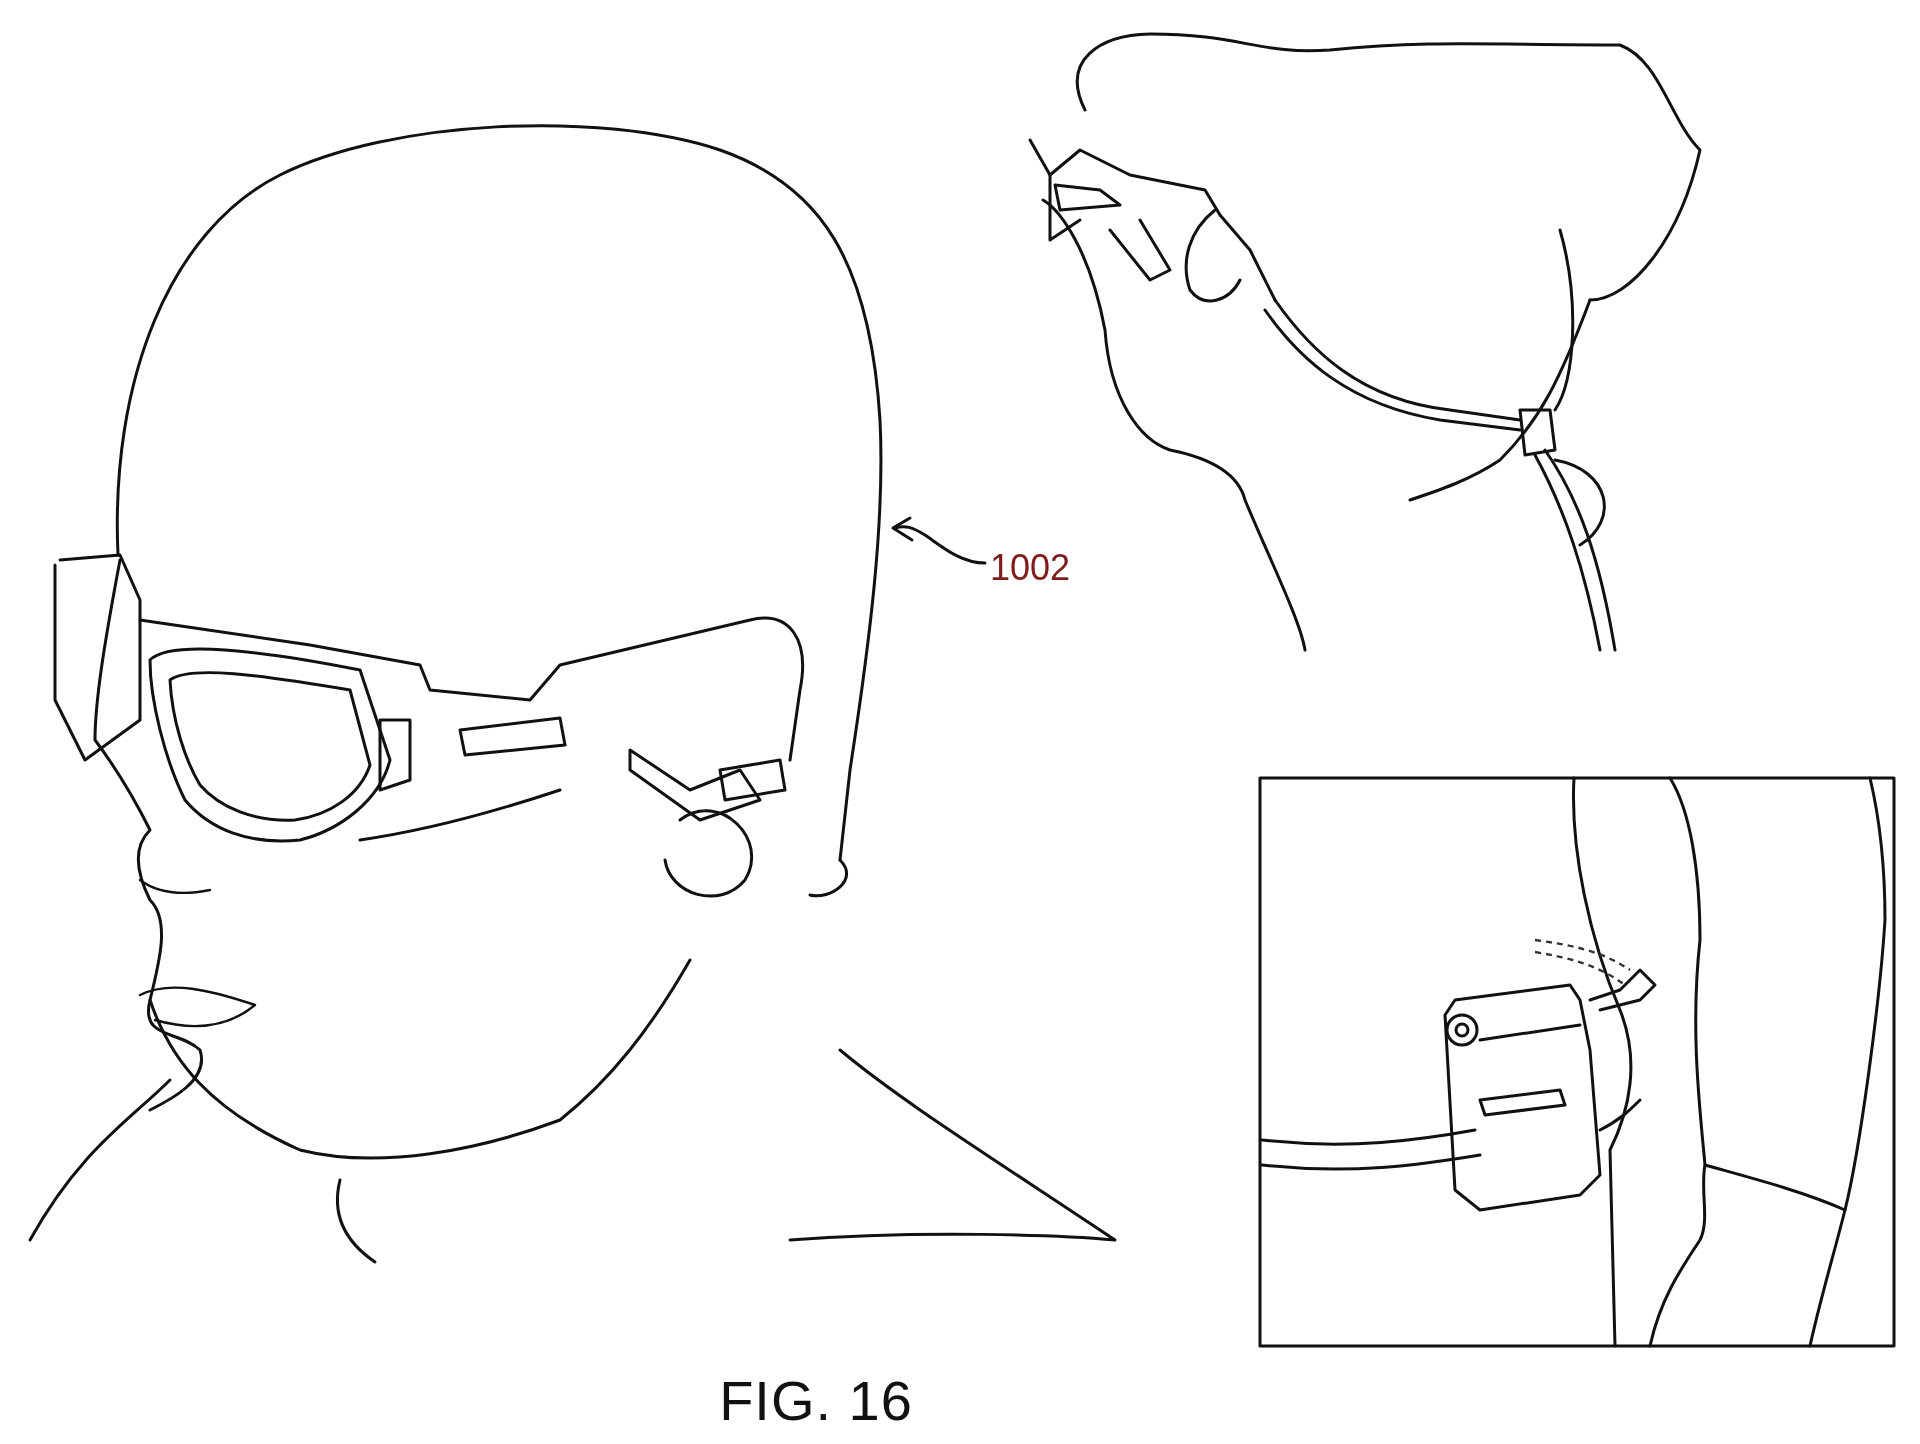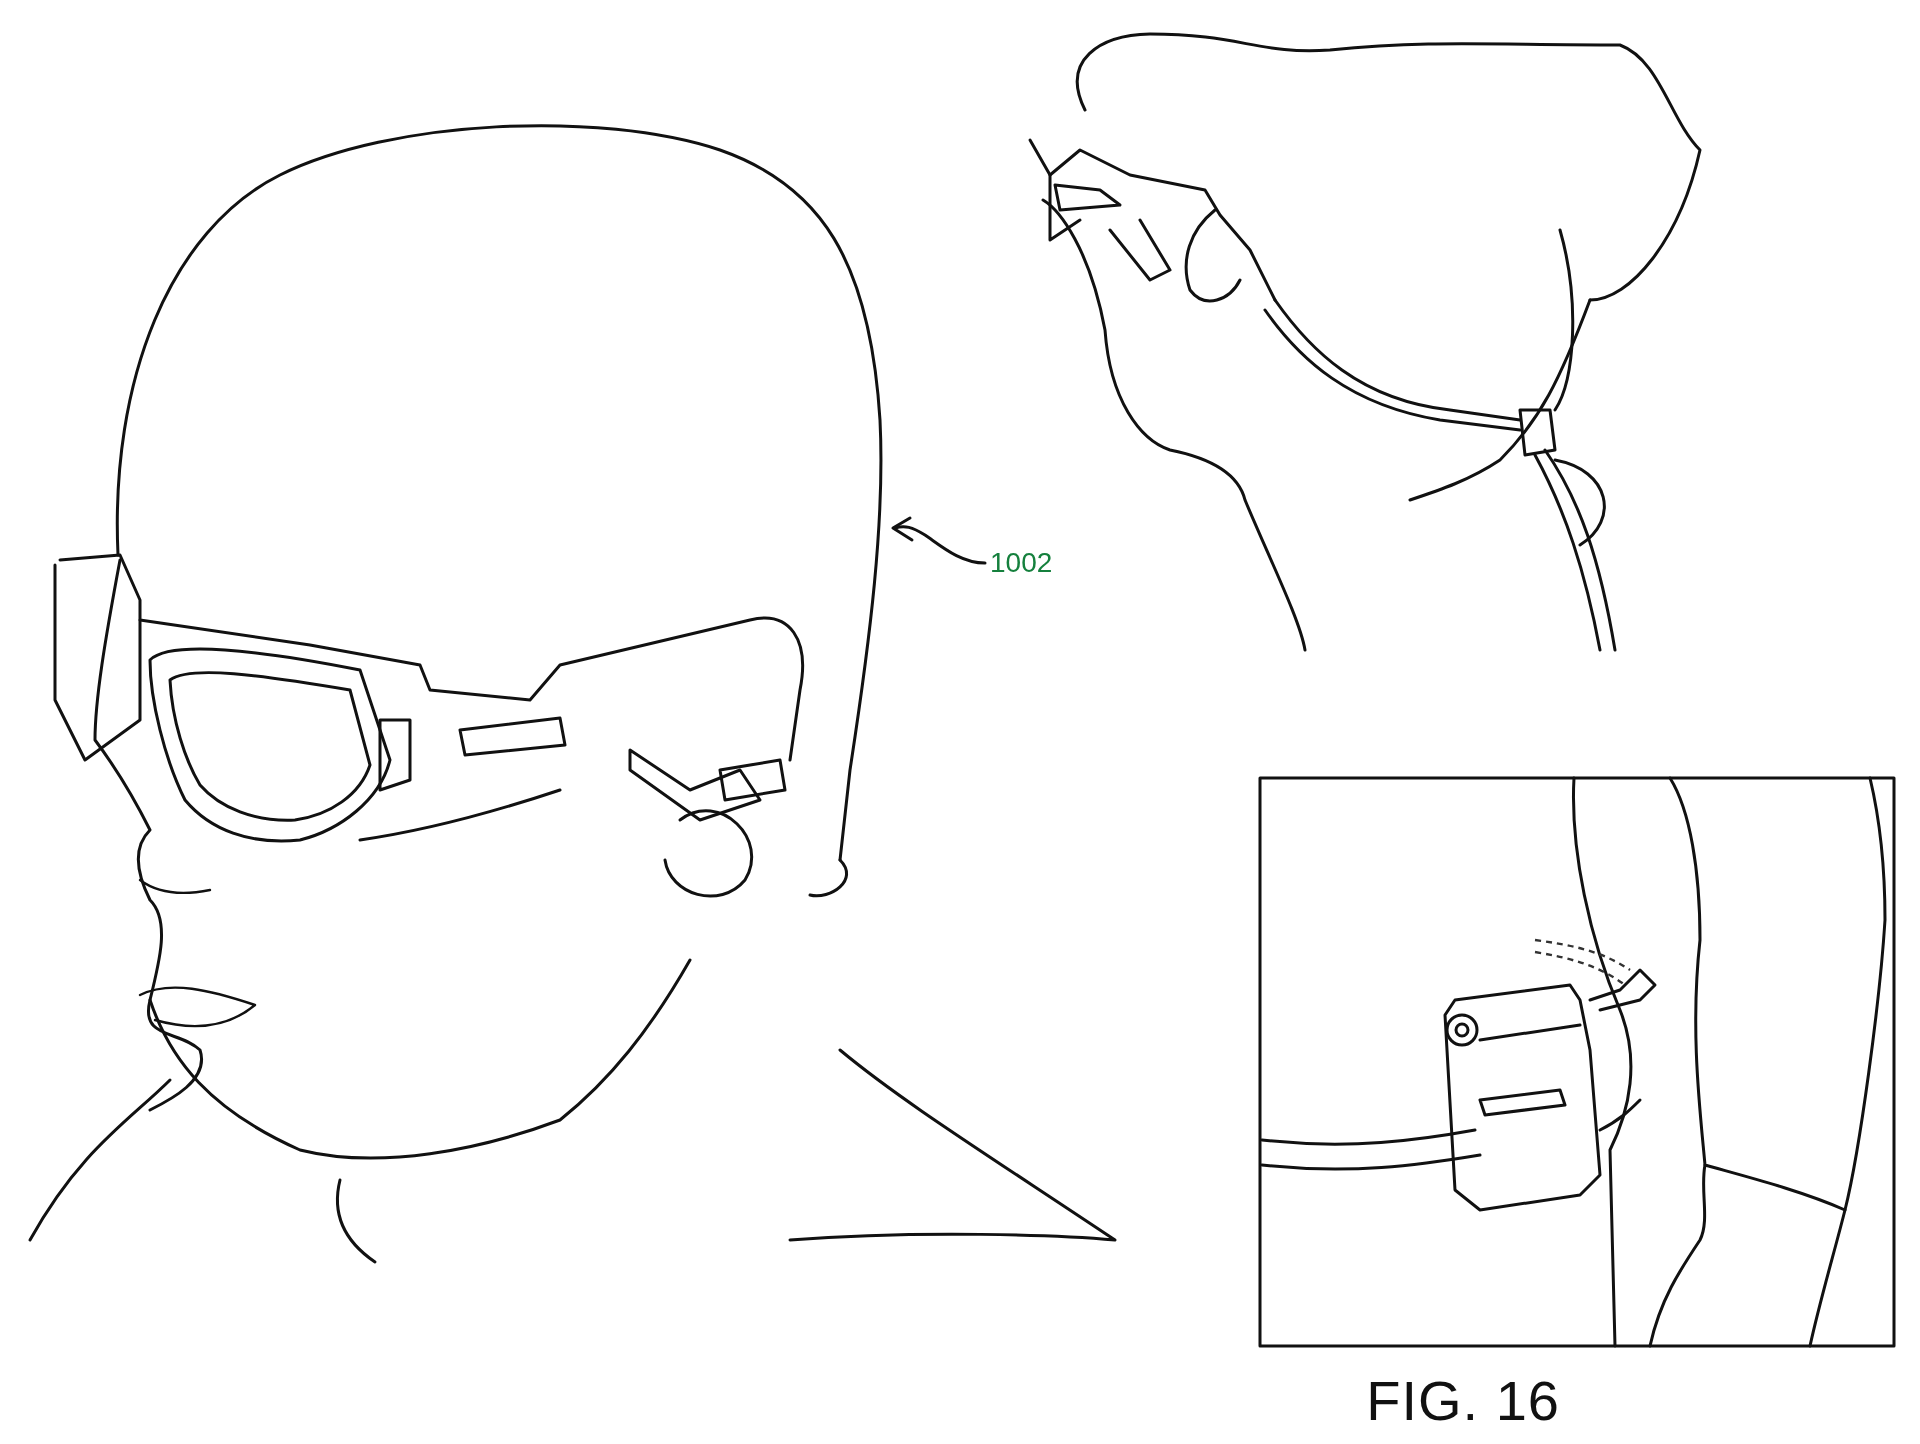--- a/index.html
+++ b/index.html
@@ -1,22 +1,22 @@
 <!DOCTYPE html>
 <html><head>
 <meta charset="utf-8">
 <style>
   html,body{margin:0;padding:0;background:#ffffff;}
   body{width:1920px;height:1444px;position:relative;overflow:hidden;font-family:"Liberation Sans",sans-serif;}
   svg{position:absolute;left:0;top:0;}
   .ln{fill:none;stroke:#111;stroke-width:3;stroke-linecap:round;stroke-linejoin:round;}
   .thin{fill:none;stroke:#111;stroke-width:2.4;stroke-linecap:round;stroke-linejoin:round;}
   .dash{fill:none;stroke:#333;stroke-width:2.4;stroke-dasharray:6 5;}
-  .ref-label{position:absolute;left:990px;top:547px;font-size:28px;color:#15803d;}
-  .fig-caption{position:absolute;left:0;width:1560px;top:1368px;text-align:right;font-size:56px;color:#111;letter-spacing:1px;}
+  .ref-label{position:absolute;left:990px;top:547px;font-size:36px;color:#7f1d1d;}
+  .fig-caption{position:absolute;left:0;width:1560px;top:1368px;text-align:center;font-size:56px;color:#111;letter-spacing:1px;padding-left:36px;}
 </style>
 </head>
 <body>
 
 <svg width="1920" height="1444" viewBox="0 0 1920 1444">
 
   <g>
     <path class="ln" d="M118,555 C110,380 170,230 280,175 C390,120 600,110 720,150 C820,185 870,260 880,420 C885,520 870,640 850,770 L840,860"></path>
     <path class="ln" d="M120,560 C105,640 95,700 95,740 C110,760 130,790 150,830 C130,850 140,880 150,900 C170,920 160,960 150,1000 C170,1060 210,1110 300,1150 C380,1170 480,1150 560,1120 C610,1080 650,1030 690,960"></path>
     <path class="ln" d="M150,1000 C140,1040 180,1030 200,1050 C210,1080 170,1100 150,1110"></path>

